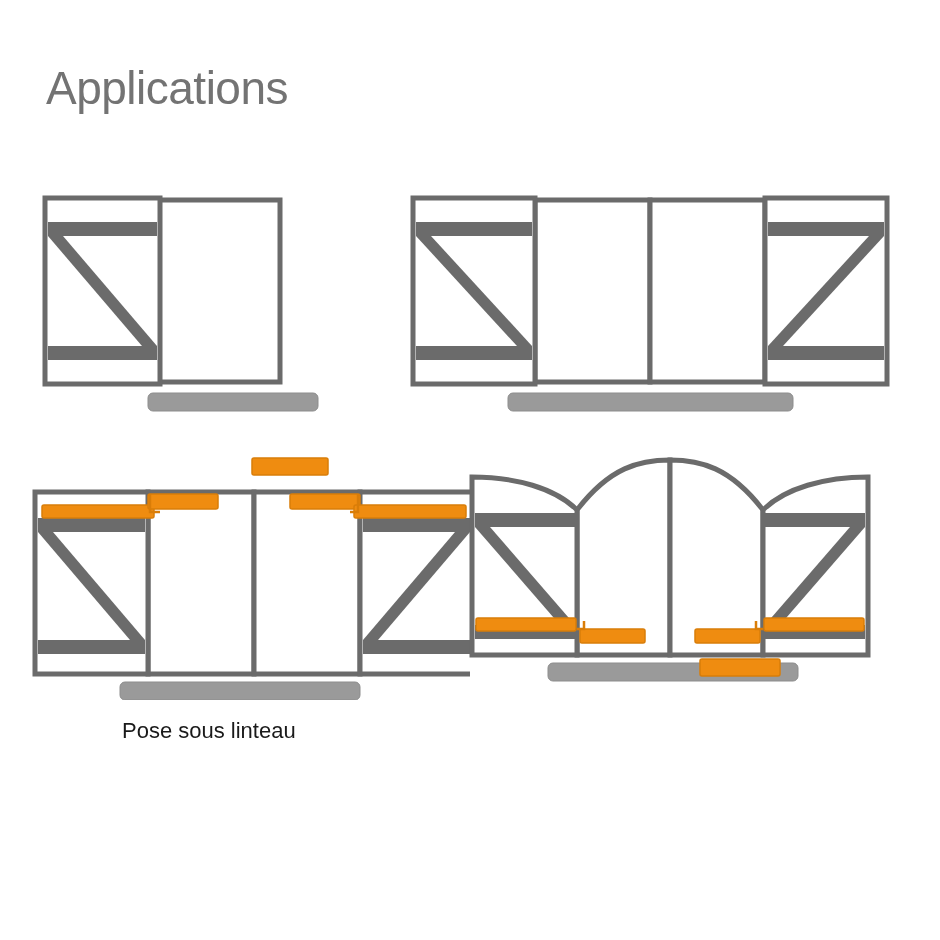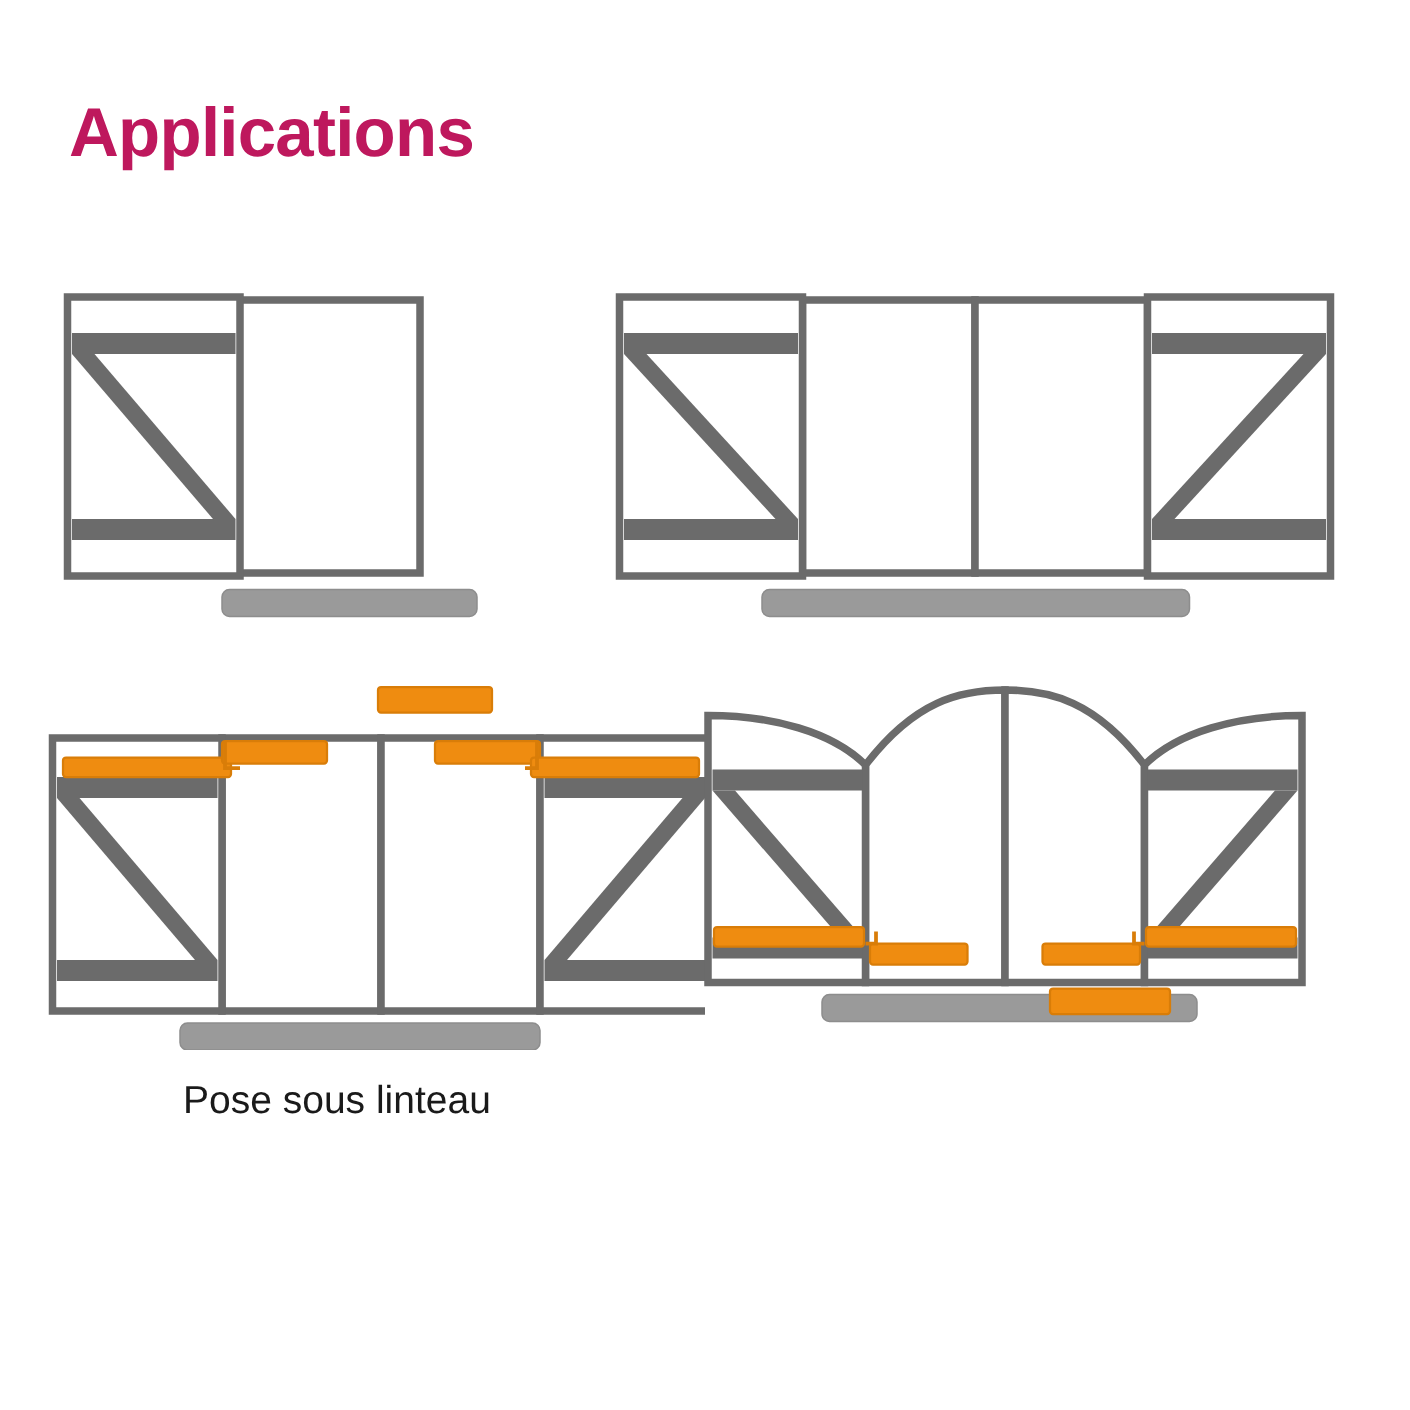--- a/index.html
+++ b/index.html
@@ -18,23 +18,23 @@
     position: relative;
     width: 940px;
     height: 940px;
     background: #ffffff;
   }
   .page-title {
     position: absolute;
     left: 46px;
     top: 32px;
     font-size: 46px;
-    font-weight: bold;
+    font-weight: normal;
     letter-spacing: -0.5px;
-    color: #be185d;
+    color: #737373;
     line-height: 1.1;
     white-space: nowrap;
   }
   .diagram-grid {
     position: absolute;
     left: 0;
     top: 160px;
     width: 940px;
     height: 560px;
   }
@@ -49,21 +49,21 @@
 
   .caption-row {
     position: absolute;
     left: 0;
     top: 718px;
     width: 940px;
     height: 52px;
   }
   .caption {
     position: absolute;
-    font-size: 26px;
+    font-size: 22px;
     color: #1a1a1a;
     white-space: nowrap;
     letter-spacing: 0px;
   }
   #caption-left  { left: 122px; top: 0; }
   #caption-right { left: 478px; top: 0; }
 </style>
 </head>
 <body>
 

